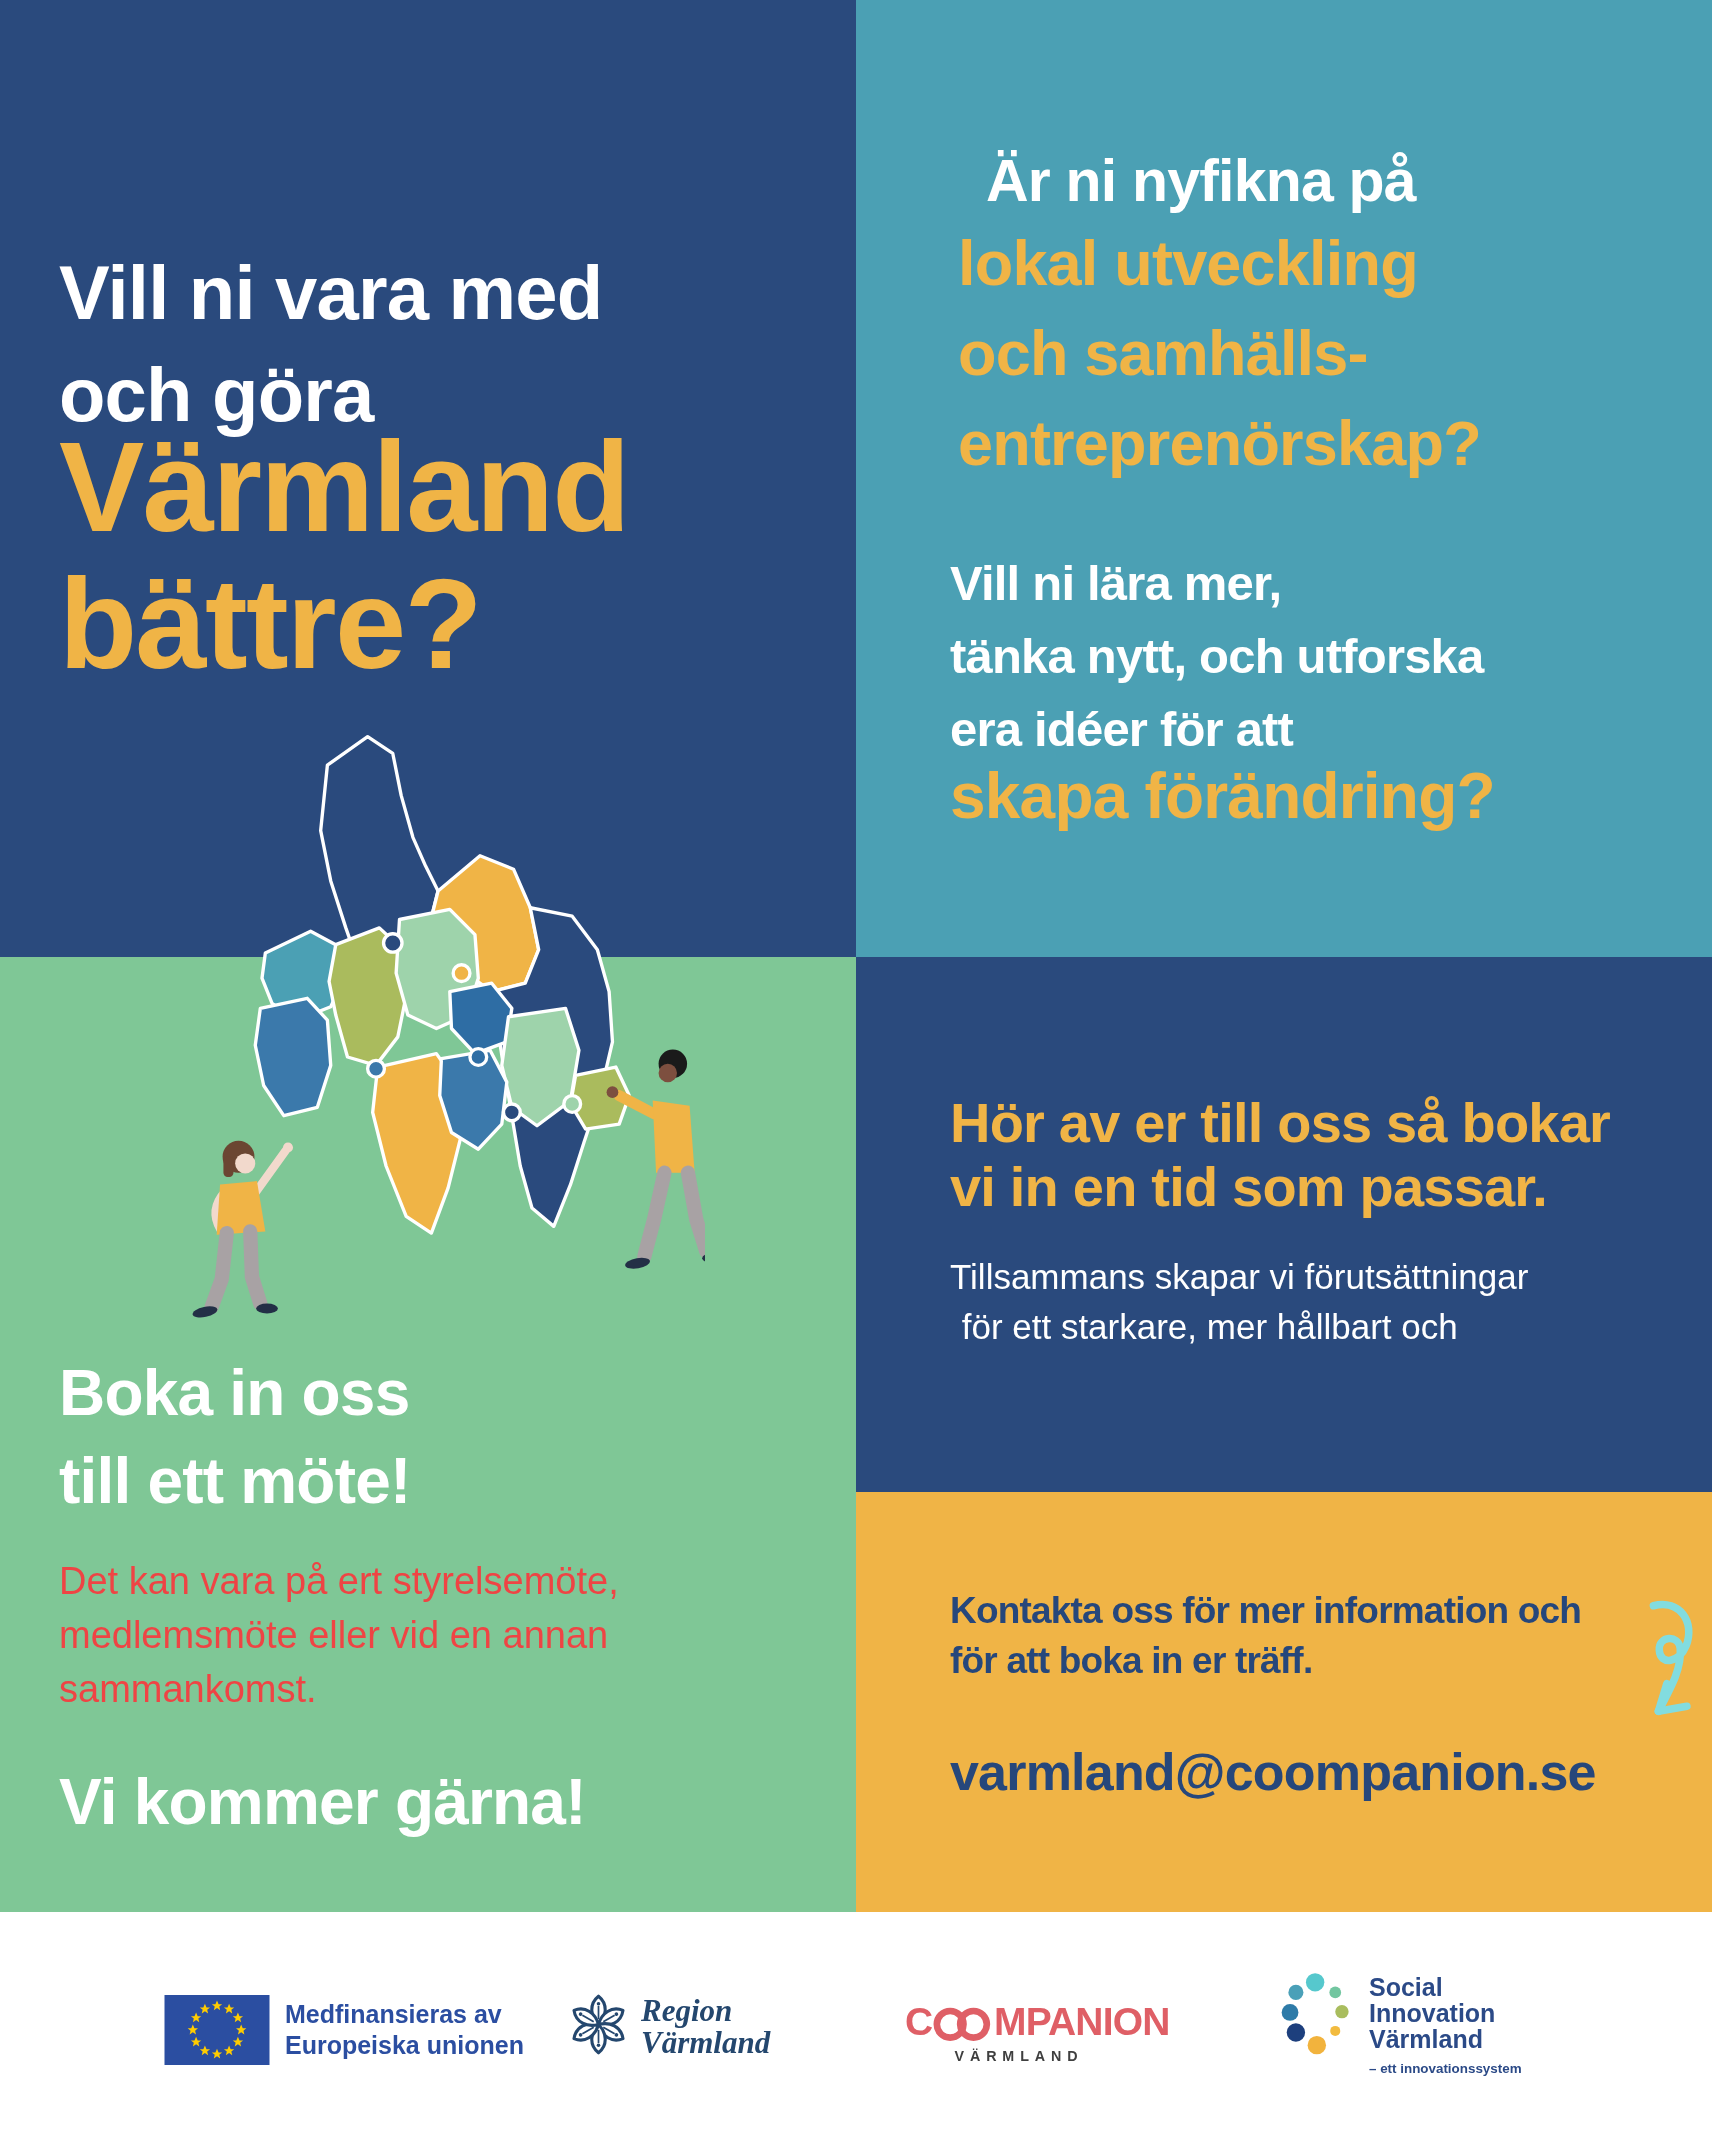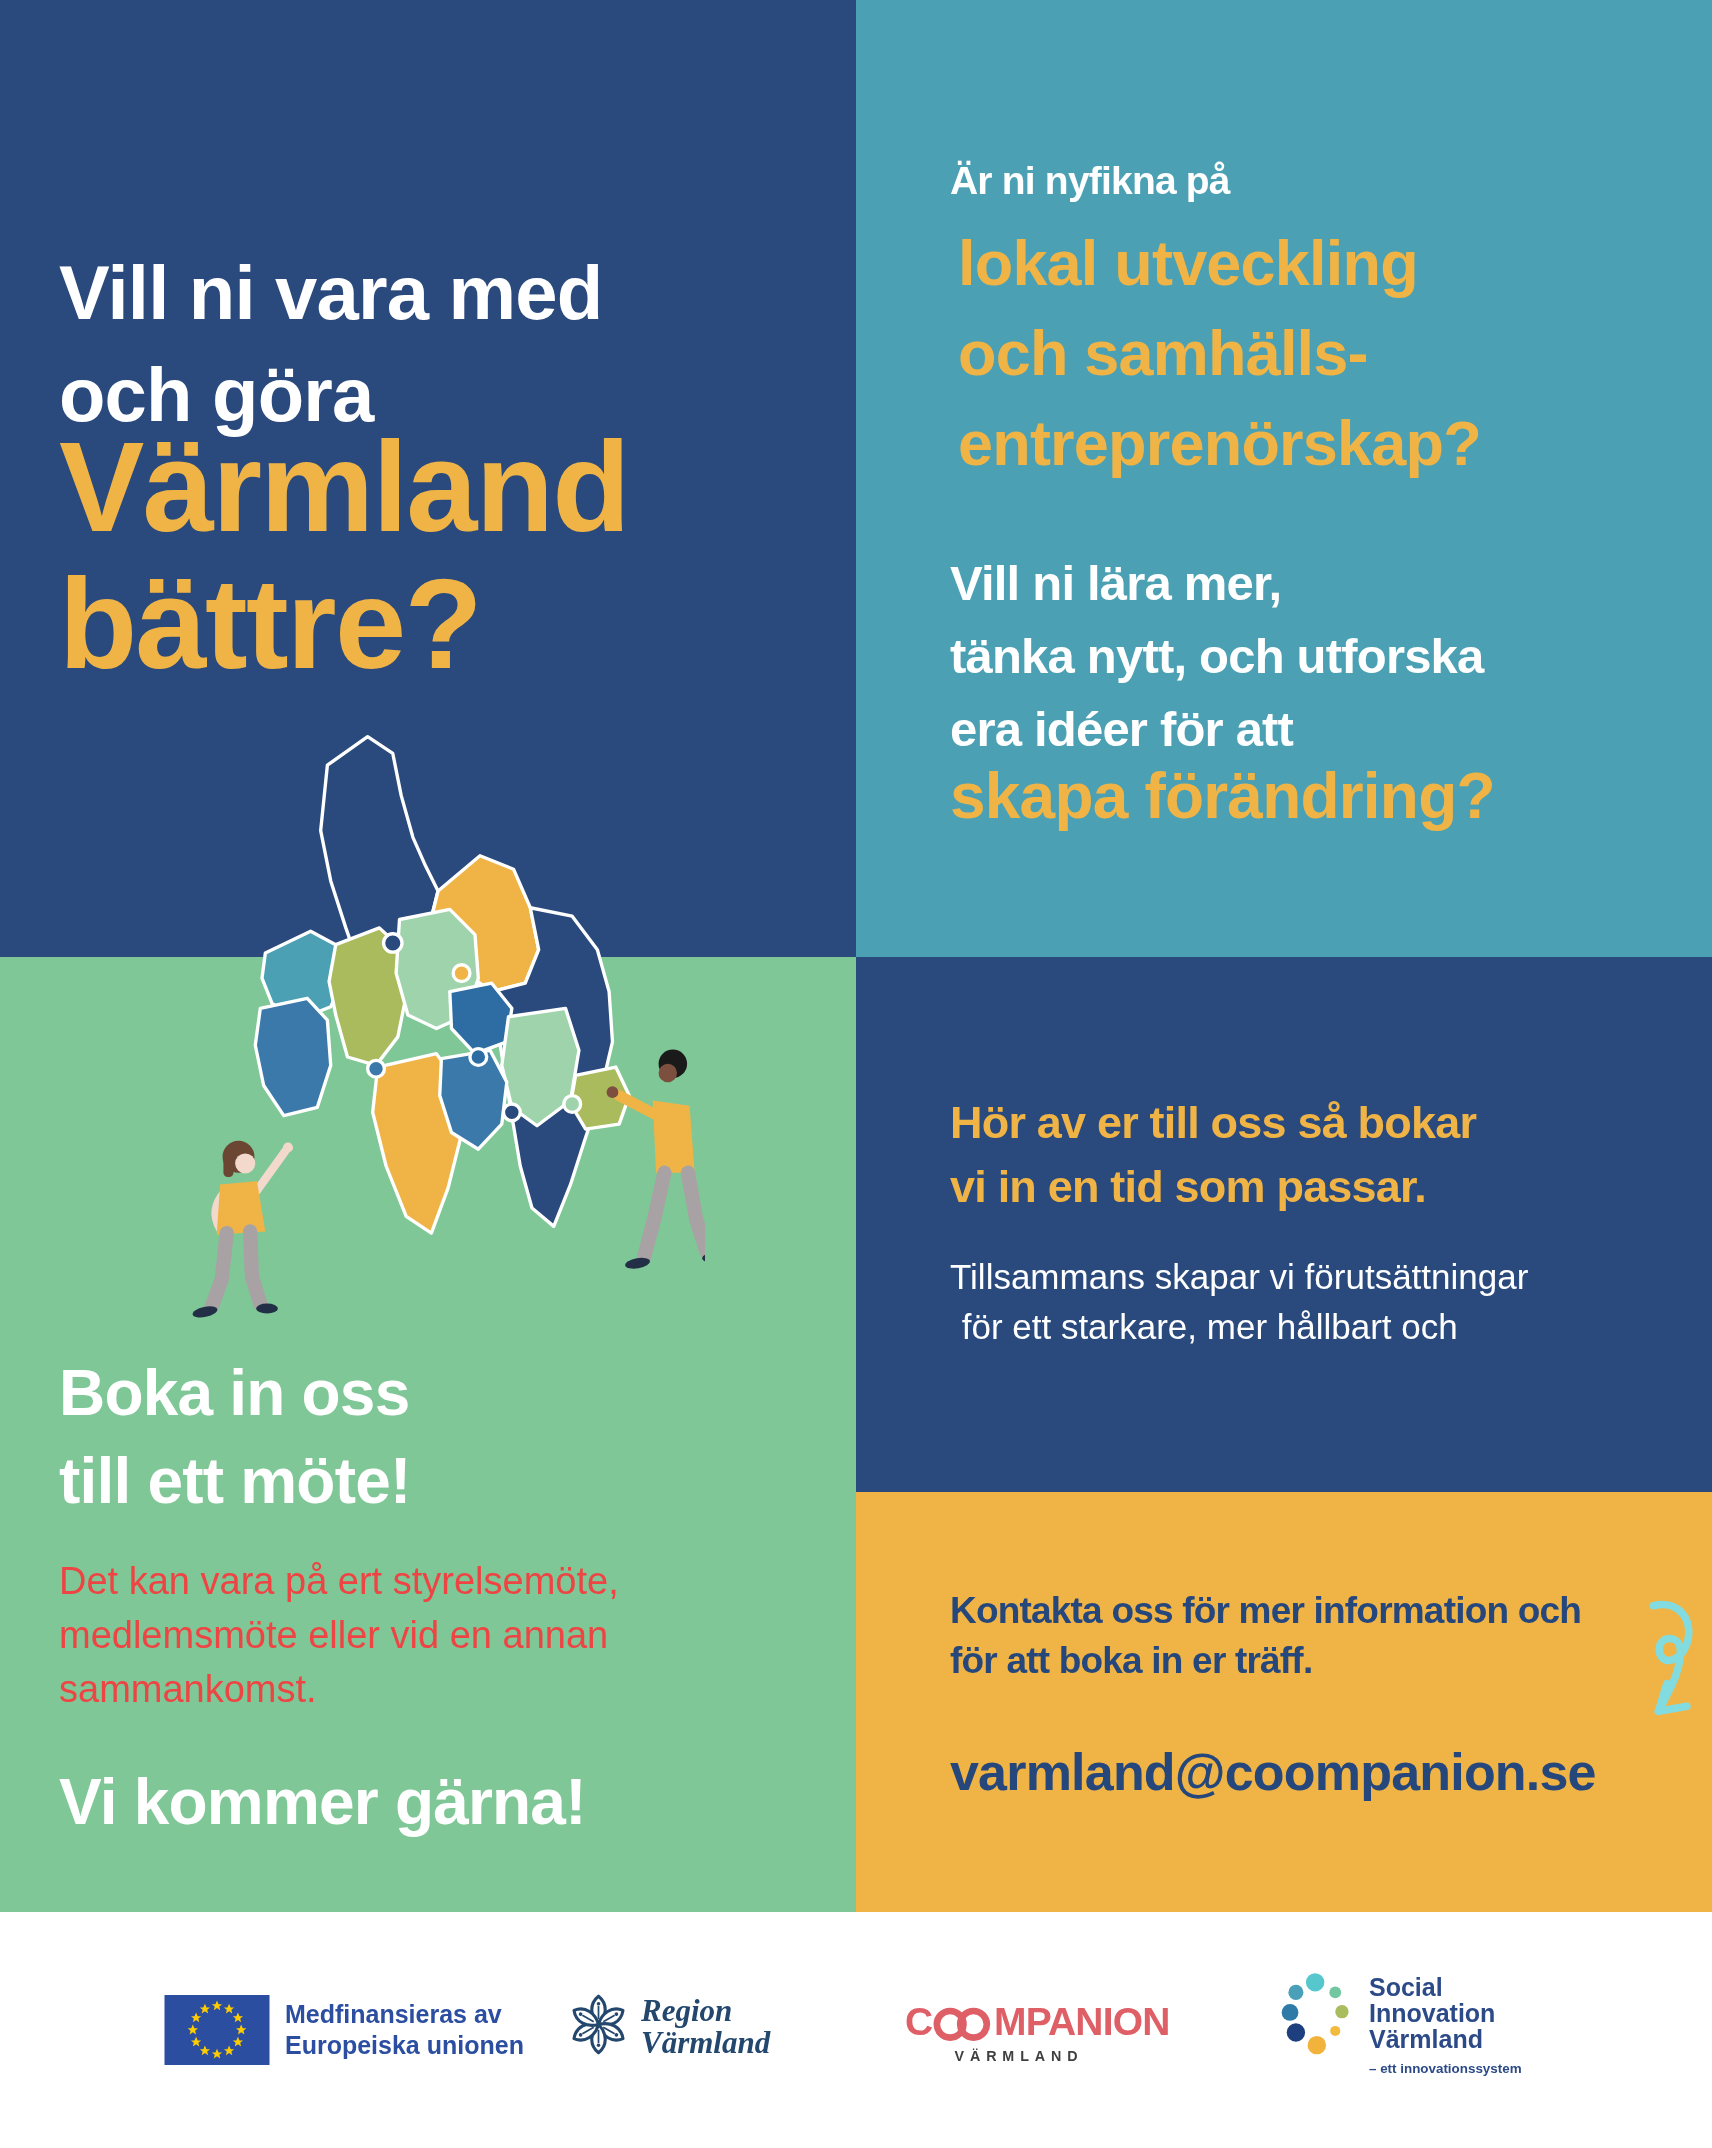--- a/index.html
+++ b/index.html
@@ -14,26 +14,26 @@
   .block-mr{left:856px;top:957px;width:857px;height:535px;background:#2A4A7D;}
   .block-br{left:856px;top:1492px;width:857px;height:420px;background:#F0B446;}
   .footer{left:0;top:1912px;width:1713px;height:236px;background:#ffffff;}
 
   .txt{position:absolute;white-space:nowrap;}
   .bold{font-weight:700;letter-spacing:-0.8px;}
 
   .tl-white{left:59px;top:242px;font-size:76px;line-height:102px;color:#ffffff;}
   .tl-yellow{left:59px;top:418px;font-size:128px;line-height:137px;color:#F0B446;letter-spacing:-1.7px;}
 
-  .tr-q1-white{left:950px;top:144px;font-size:39px;line-height:74px;color:#ffffff;}
+  .tr-q1-white{left:986px;top:144px;font-size:59px;line-height:74px;color:#ffffff;}
   .tr-q1-yellow{left:950px;top:218px;font-size:63px;line-height:90px;color:#F0B446;margin-left:8px;}
   .tr-q2-white{left:950px;top:547px;font-size:49px;line-height:73px;color:#ffffff;}
   .tr-q2-yellow{left:950px;top:754px;font-size:64px;line-height:84px;color:#F0B446;}
 
-  .mr-heading{left:950px;top:1091px;font-size:45px;line-height:64px;color:#F0B446;}
+  .mr-heading{left:950px;top:1091px;font-size:56px;line-height:64px;color:#F0B446;}
   .mr-body{left:950px;top:1252px;font-size:35px;line-height:50px;color:#ffffff;font-weight:400;}
   .mr-body .indent{padding-left:11.7px;}
 
   .br-heading{left:950px;top:1586px;font-size:37px;line-height:50px;color:#26477B;}
   .br-email{left:950px;top:1739px;font-size:52px;line-height:67px;color:#26477B;}
 
   .gl-heading{left:59px;top:1349px;font-size:64px;line-height:88px;color:#ffffff;}
   .gl-body{left:59px;top:1554px;font-size:38px;line-height:54px;color:#ef4444;font-weight:400;}
   .gl-closing{left:59px;top:1760px;font-size:64px;line-height:84px;color:#ffffff;}
 

